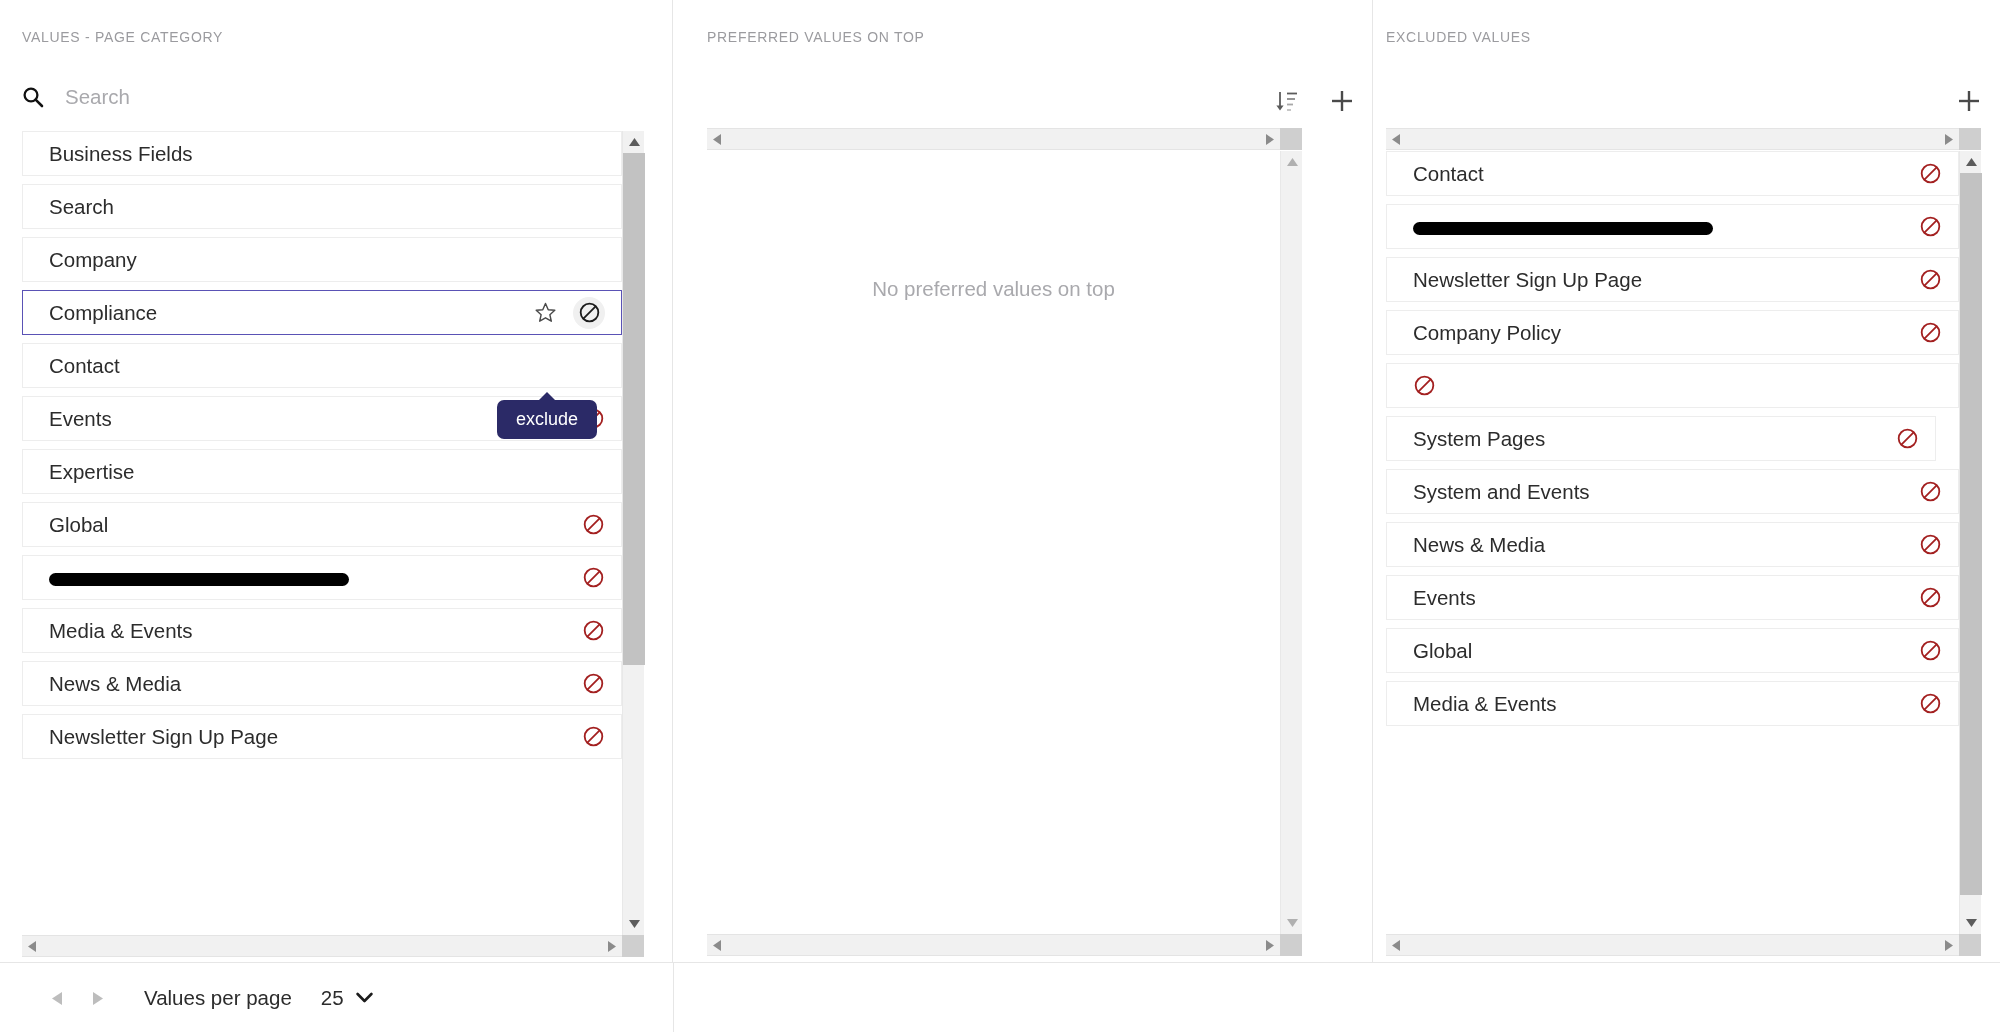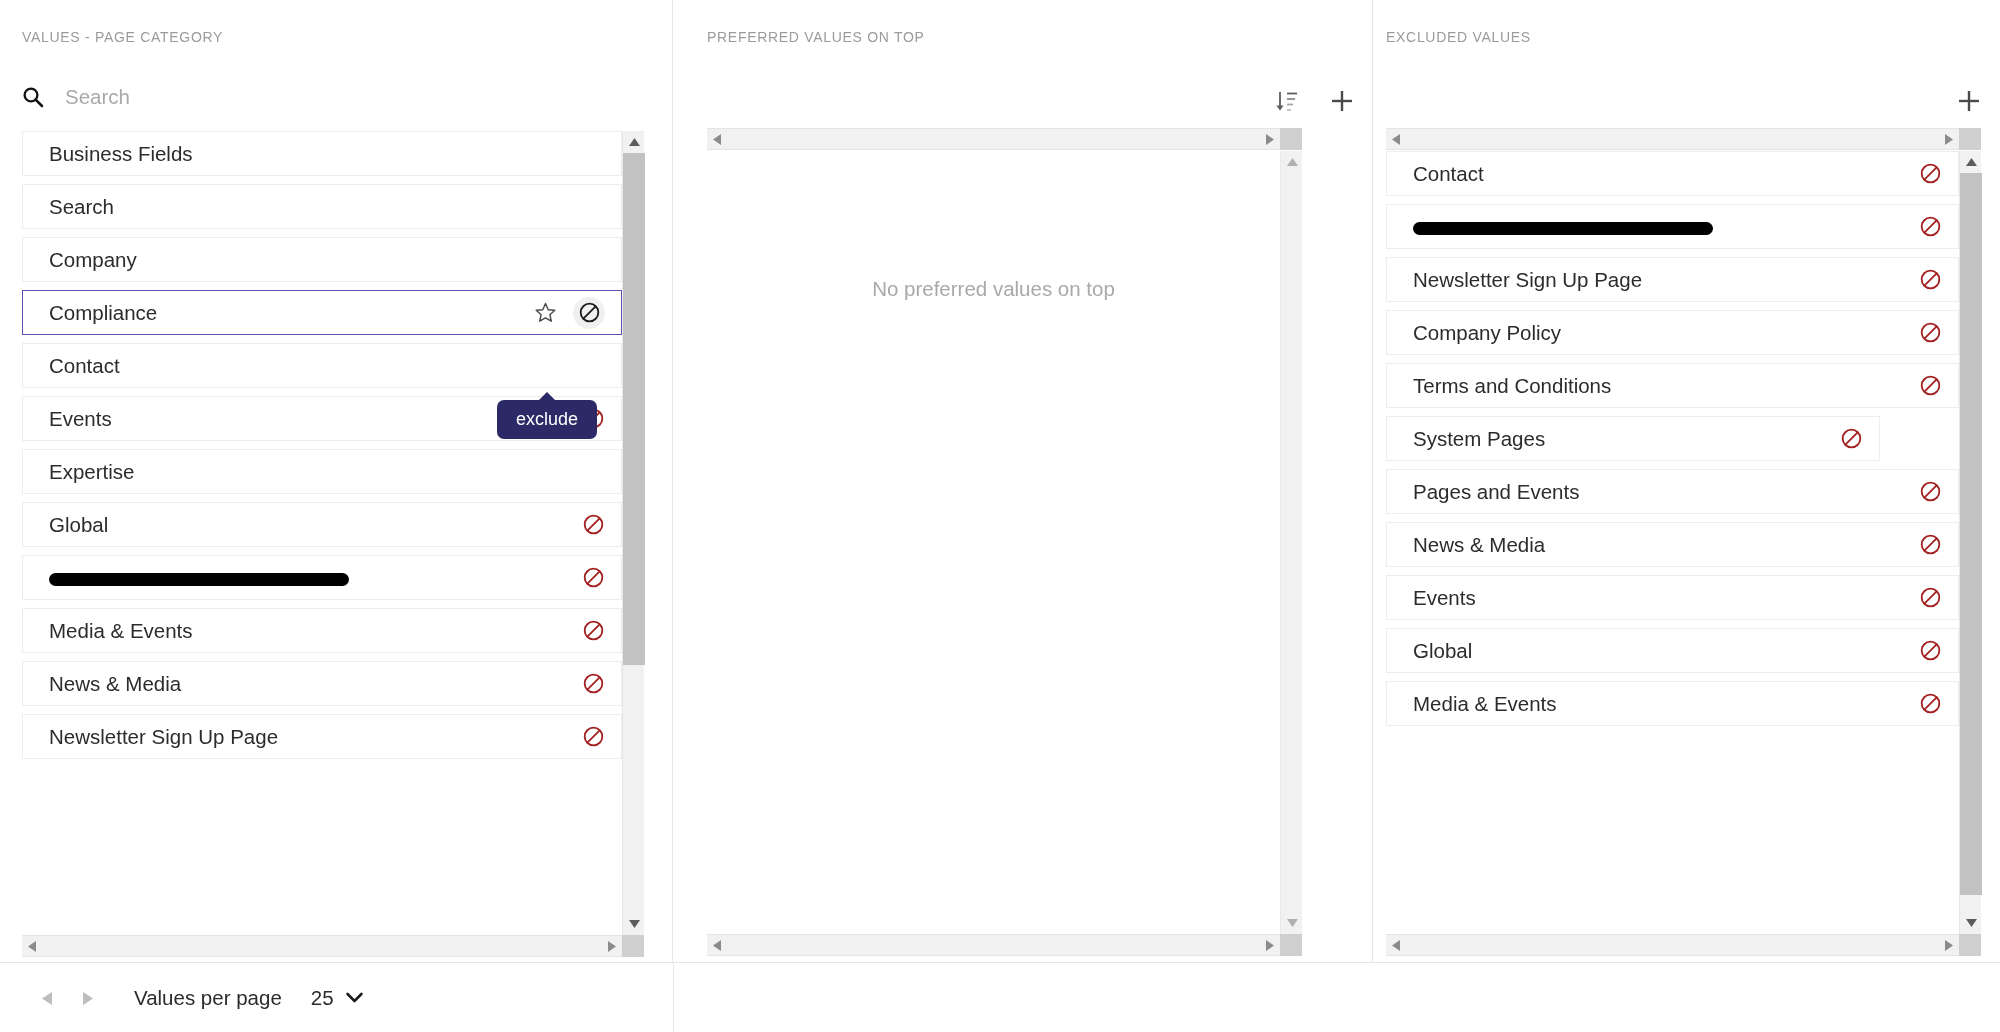--- a/index.html
+++ b/index.html
@@ -133,21 +133,21 @@
     position:absolute; width:100%; text-align:center;
     font-size: 20.5px; color: #a9a9ad;
   }
 
   
   .footer {
     position:absolute; left:0; bottom:0; width:2000px; height:70px;
     border-top: 1px solid #e6e6e6; background:#fff;
   }
   .footer-left {
-    position:absolute; left:30px; top:0; height:70px;
+    position:absolute; left:40px; top:0; height:70px;
     display:flex; align-items:center; gap: 7px;
   }
   .pager-btn {
     width: 34px; height: 34px; border:0; background:none; cursor:pointer;
     display:flex; align-items:center; justify-content:center;
   }
   .vpp-label {
     font-size: 20.5px; color: #2c2c2c; margin-left: 22px;
   }
   .vpp-select {
@@ -471,43 +471,42 @@
             <div class="row-actions">
               <span style="display: flex; align-items: center; cursor: pointer;">
                 <svg width="23" height="23" viewBox="0 0 24 24">
                   <circle cx="12" cy="12" r="9.2" fill="none" stroke="#a32020" stroke-width="1.9"></circle>
                   <line x1="5.6" y1="18.4" x2="18.4" y2="5.6" stroke="#a32020" stroke-width="1.9"></line>
                 </svg>
               </span>
             </div>
           </div>
           <div class="row" style="width: 573px;">
-            <div class="row-label">Terms and Conditions</div>
-            <div class="row-actions">
-              <span style="display: flex; align-items: center; cursor: pointer;">
-                <svg width="23" height="23" viewBox="0 0 24 24">
-                  <circle cx="12" cy="12" r="9.2" fill="none" stroke="#a32020" stroke-width="1.9"></circle>
-                  <line x1="5.6" y1="18.4" x2="18.4" y2="5.6" stroke="#a32020" stroke-width="1.9"></line>
-                </svg>
-              </span>
-            </div>
-          </div>
-          <div class="row" style="width: 494px;">
+            <div class="row-actions">
+              <span style="display: flex; align-items: center; cursor: pointer;">
+                <svg width="23" height="23" viewBox="0 0 24 24">
+                  <circle cx="12" cy="12" r="9.2" fill="none" stroke="#a32020" stroke-width="1.9"></circle>
+                  <line x1="5.6" y1="18.4" x2="18.4" y2="5.6" stroke="#a32020" stroke-width="1.9"></line>
+                </svg>
+              </span>
+            </div>
+          </div>
+          <div class="row" style="width: 550px;">
             <div class="row-label">System Pages</div>
             <div class="row-actions">
               <span style="display: flex; align-items: center; cursor: pointer;">
                 <svg width="23" height="23" viewBox="0 0 24 24">
                   <circle cx="12" cy="12" r="9.2" fill="none" stroke="#a32020" stroke-width="1.9"></circle>
                   <line x1="5.6" y1="18.4" x2="18.4" y2="5.6" stroke="#a32020" stroke-width="1.9"></line>
                 </svg>
               </span>
             </div>
           </div>
           <div class="row" style="width: 573px;">
-            <div class="row-label">Pages and Events</div>
+            <div class="row-label">System and Events</div>
             <div class="row-actions">
               <span style="display: flex; align-items: center; cursor: pointer;">
                 <svg width="23" height="23" viewBox="0 0 24 24">
                   <circle cx="12" cy="12" r="9.2" fill="none" stroke="#a32020" stroke-width="1.9"></circle>
                   <line x1="5.6" y1="18.4" x2="18.4" y2="5.6" stroke="#a32020" stroke-width="1.9"></line>
                 </svg>
               </span>
             </div>
           </div>
           <div class="row" style="width: 573px;">

